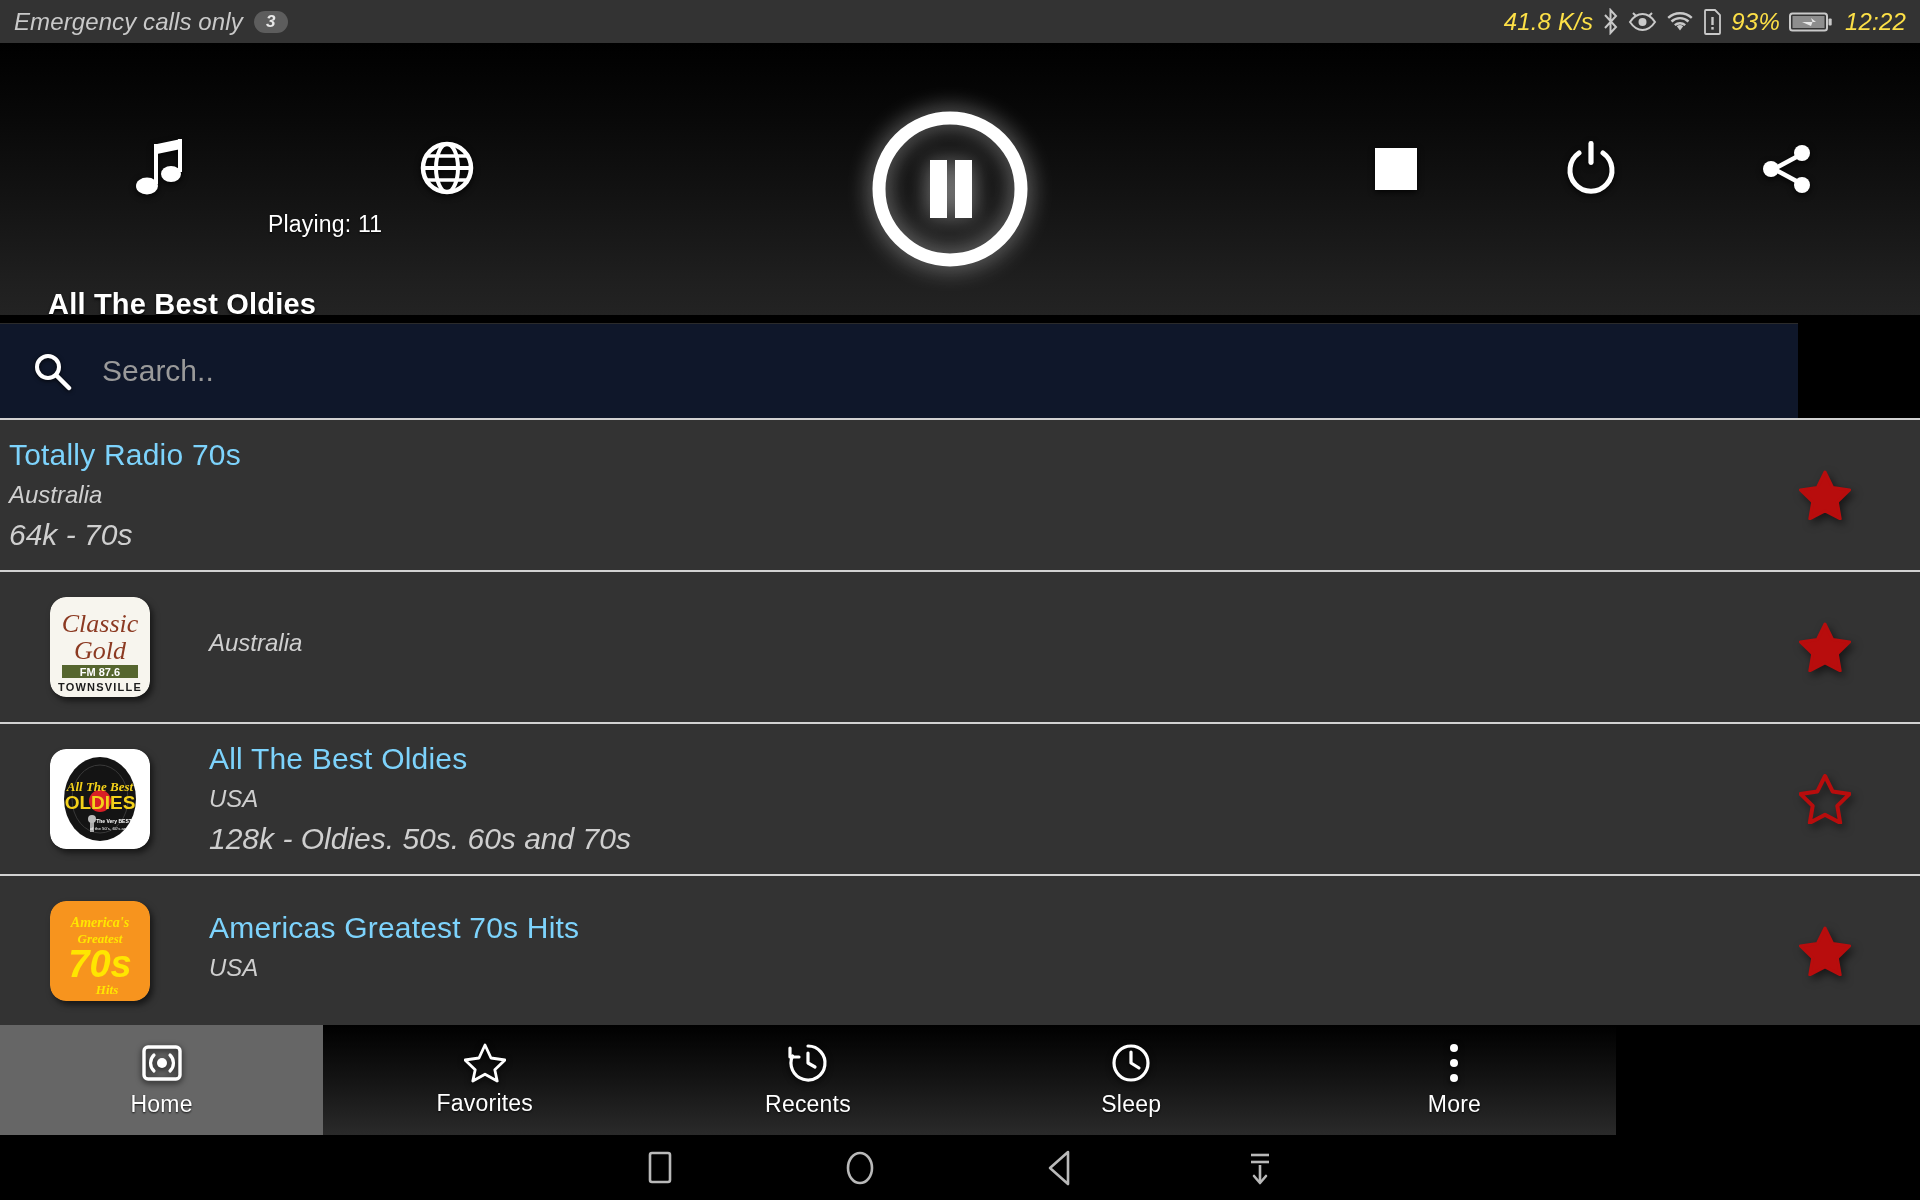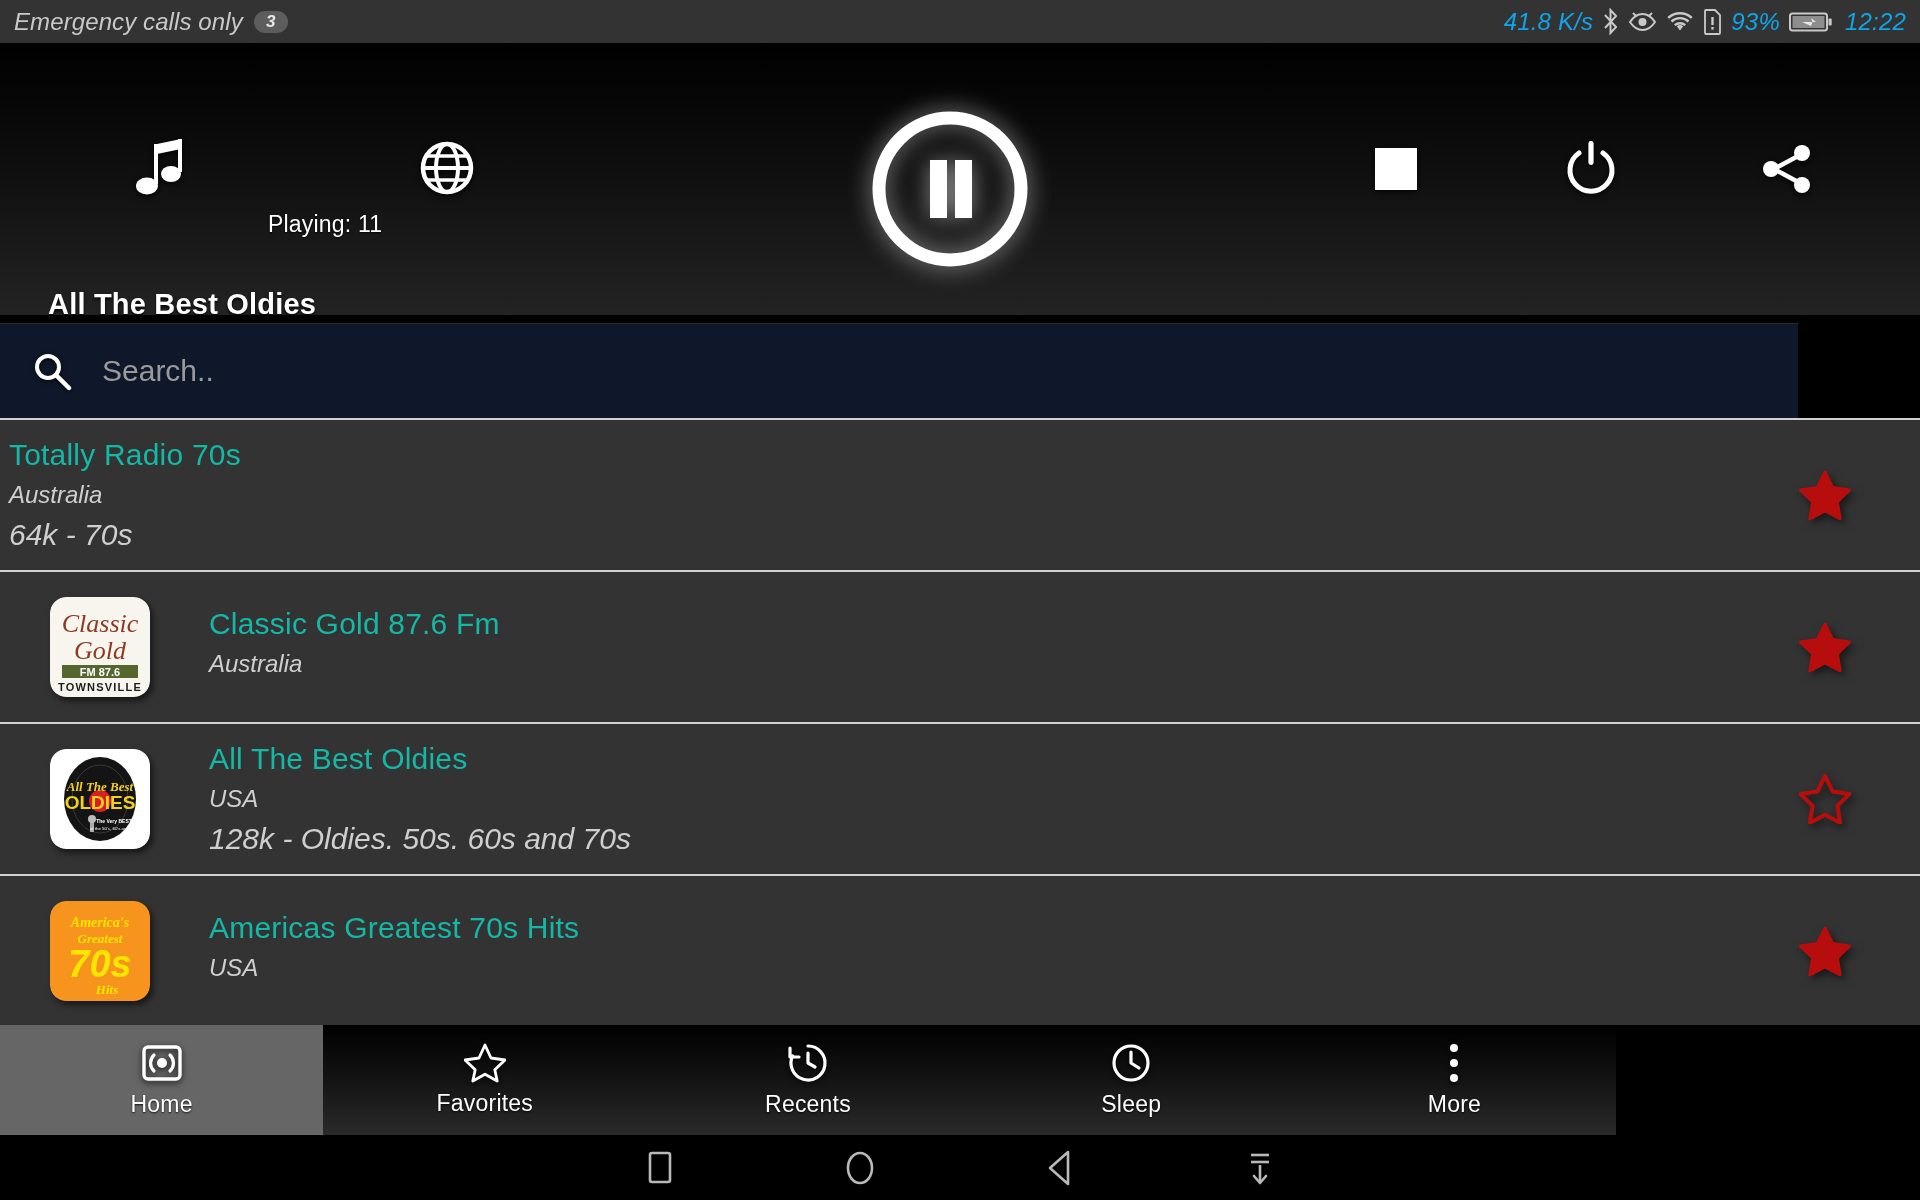--- a/index.html
+++ b/index.html
@@ -19,21 +19,21 @@
     padding:0 14px 0 14px;
     font-style:italic;
   }
   .sb-left { display:flex; align-items:center; gap:11px; }
   .sb-carrier { color:#c9c9c9; font-size:24px; letter-spacing:.1px; }
   .sb-badge {
     background:#5d5d5d; color:#e8e8e8; font-size:17px; font-weight:bold;
     border-radius:12px; padding:2px 10px 3px 10px; line-height:1;
     min-width:34px; text-align:center;
   }
-  .sb-right { display:flex; align-items:center; gap:9px; color:#0ea5e9; font-size:24px; }
+  .sb-right { display:flex; align-items:center; gap:9px; color:#fde047; font-size:24px; }
   .sb-right svg { display:block; }
   .sb-speed { letter-spacing:.2px; }
   .sb-batt { letter-spacing:.2px; }
   .sb-time { letter-spacing:.2px; margin-left:3px; }
 
   
   .player {
     position:absolute; top:43px; left:0; width:1920px; height:272px;
     background:linear-gradient(to bottom,#000000 0%,#080808 26%,#141414 60%,#1f1f1f 88%,#232323 100%);
   }
@@ -94,21 +94,21 @@
   .logo-wrap {
     width:200px; display:flex; align-items:center; justify-content:center;
   }
   .logo {
     width:100px; height:100px; border-radius:16px; overflow:hidden;
     box-shadow:3px 4px 6px rgba(0,0,0,.55);
     position:relative; display:block;
   }
   .logo svg { display:block; width:100px; height:100px; }
   .row-text { flex:1; padding-left:9px; }
-  .row-title { color:#14b8a6; font-size:30px; margin-bottom:9px; letter-spacing:.2px; }
+  .row-title { color:#7dd3fc; font-size:30px; margin-bottom:9px; letter-spacing:.2px; }
   .row-country { color:#cfcfcf; font-size:24px; font-style:italic; margin-bottom:9px; }
   .row-meta { color:#cfcfcf; font-size:30px; font-style:italic; }
   .star-cell { width:190px; display:flex; align-items:center; justify-content:center; }
   .star-cell svg { display:block; filter:drop-shadow(3px 4px 4px rgba(0,0,0,.55)); }
 
   
   .bottomnav {
     position:absolute; top:1025px; left:0; width:1616px; height:110px;
     background:linear-gradient(to bottom,#000000 0%,#161616 55%,#2a2a2a 100%);
     display:flex;
@@ -274,21 +274,20 @@
             <rect width="100" height="100" rx="16" fill="#f7f5ee"></rect>
             <text x="50" y="35" text-anchor="middle" font-family="Liberation Serif, serif" font-style="italic" font-size="26" fill="#8c3a22">Classic</text>
             <text x="50" y="62" text-anchor="middle" font-family="Liberation Serif, serif" font-style="italic" font-size="26" fill="#8c3a22">Gold</text>
             <rect x="12" y="68" width="76" height="13" fill="#56662f"></rect>
             <text x="50" y="79" text-anchor="middle" font-family="Liberation Sans, sans-serif" font-size="11" font-weight="bold" fill="#ffffff">FM 87.6</text>
             <text x="50" y="94" text-anchor="middle" font-family="Liberation Sans, sans-serif" font-size="11" font-weight="bold" letter-spacing="1.2" fill="#1c1c1c">TOWNSVILLE</text>
           </svg>
         </span>
       </div>
       <div class="row-text">
-        <div class="row-title">Classic Gold 87.6 Fm</div>
         <div class="row-country">Australia</div>
       </div>
       <div class="star-cell">
         <svg width="52" height="50" viewBox="0 0 52 50">
           <path d="M26 2l7.6 15.4 17 2.5-12.3 12 2.9 16.9L26 40.8 10.8 48.8l2.9-16.9-12.3-12 17-2.5z" fill="#b80d0d" stroke="#b80d0d" stroke-width="3" stroke-linejoin="round"></path>
         </svg>
       </div>
     </div>
 
     <div class="row">

